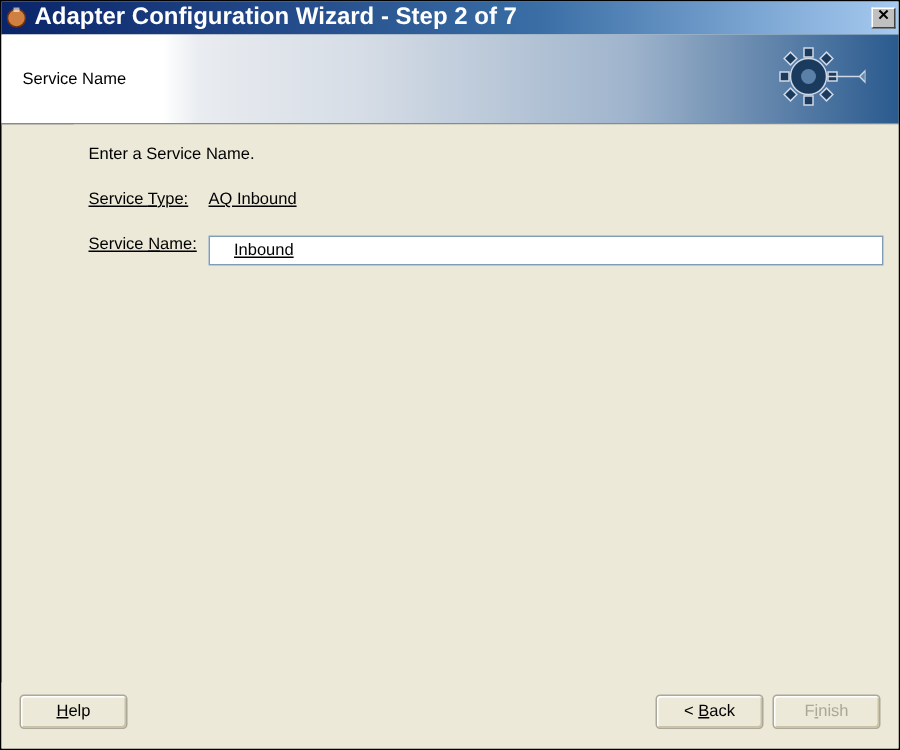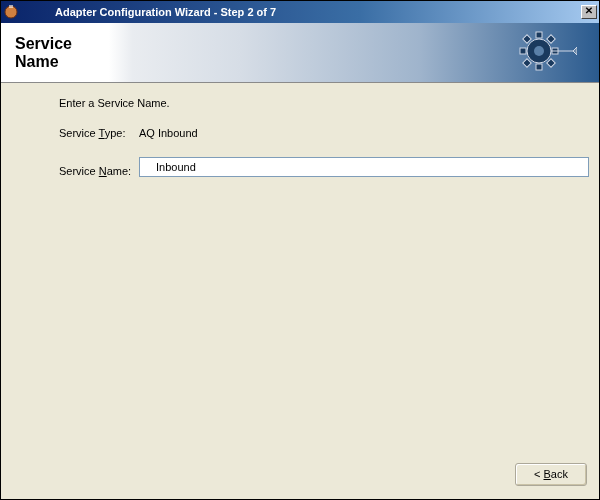--- a/index.html
+++ b/index.html
@@ -27,21 +27,21 @@
     align-items: center;
     color: #fff;
     font-weight: bold;
     padding: 0 2px;
   }
   .titlebar .app-icon {
     width: 16px; height: 16px;
     margin-right: 4px;
     display: flex; align-items: center; justify-content: center;
   }
-  .titlebar .title-text { flex: 1; font-size: 11px; margin-left: 32px; }
+  .titlebar .title-text { flex: 1; font-size: 16px; }
   .titlebar .close-btn {
     width: 16px; height: 14px;
     background: #c0c0c0;
     border: 1px solid #fff;
     border-right-color: #404040;
     border-bottom-color: #404040;
     color: #000;
     font-family: Arial;
     font-size: 10px;
     line-height: 10px;
@@ -59,38 +59,38 @@
   .banner .page-title-box {
     position: absolute;
     left: 6px; top: 6px;
     width: 100px; height: 48px;
     background: #fff;
     display: flex;
     align-items: center;
     padding-left: 8px;
   }
   .banner .page-title-box span {
-    font-size: 16px;
-    font-weight: bold;
+    font-size: 11px;
+    font-weight: normal;
     color: #000;
   }
   .banner .gear {
     position: absolute;
     right: 22px; top: 6px;
   }
   .content {
     flex: 1;
     background: #ece9d8;
     padding: 10px 10px 0 10px;
     position: relative;
     color: #000;
     margin-left: 48px;
   }
   .instruction { margin: 4px 0 18px 0; }
-  .row { display: flex; align-items: flex-end; margin-bottom: 18px; }
+  .row { display: flex; align-items: flex-start; margin-bottom: 18px; text-decoration: underline; }
   .label { width: 80px; }
   .value { }
   .underline { text-decoration: underline; }
   .service-name-input {
     flex: 1;
     height: 20px;
     border: 1px solid #7f9db9;
     background: #fff;
     padding: 1px 16px;
     font-family: Tahoma, Arial, sans-serif;
@@ -181,19 +181,25 @@
 
     <div class="row">
       <div class="label">
         <span>Service </span><span class="underline">N</span><span>ame:</span>
       </div>
       <input type="text" class="service-name-input" value="Inbound" style="">
     </div>
   </div>
 
   <div class="button-bar">
+    <button class="btn">
+      <span class="underline">H</span><span>elp</span>
+    </button>
     <div class="spacer"></div>
     <button class="btn">
       <span>&lt; </span><span class="underline">B</span><span>ack</span>
     </button>
+    <button class="btn" disabled="">
+      <span>F</span><span style="text-decoration:underline">i</span><span>nish</span>
+    </button>
   </div>
 
 </div>
 
 </body></html>

